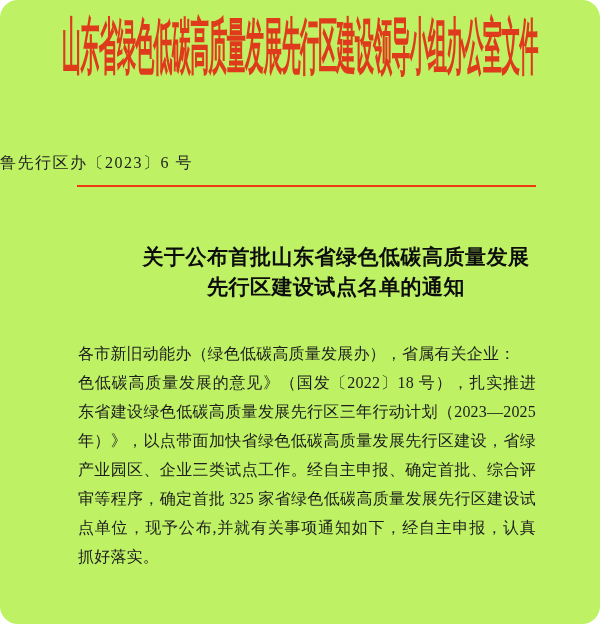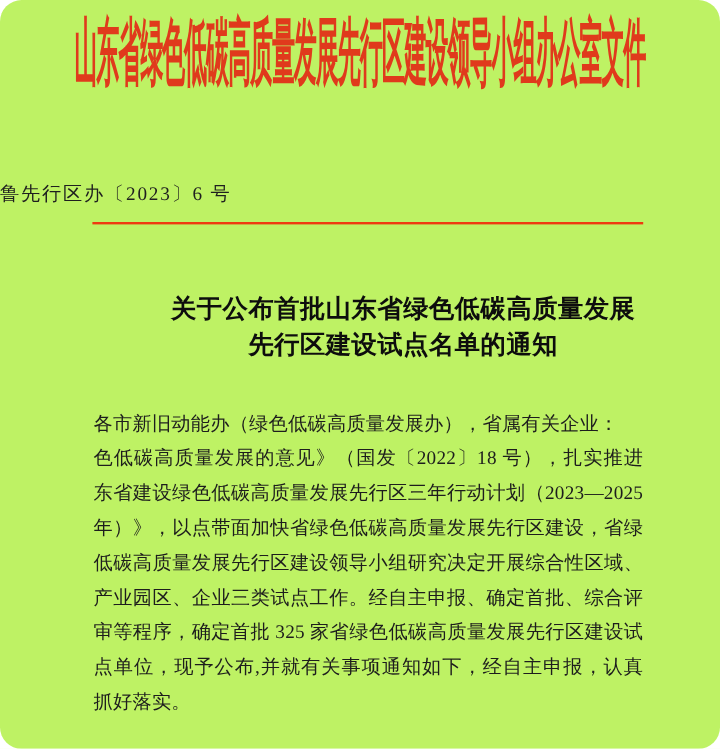--- a/index.html
+++ b/index.html
@@ -106,20 +106,19 @@
   <div class="doc-title">
     <div>关于公布首批山东省绿色低碳高质量发展</div>
     <div>先行区建设试点名单的通知</div>
   </div>
 
   <div class="doc-body">
     <div class="body-line">各市新旧动能办（绿色低碳高质量发展办），省属有关企业：</div>
     <div class="body-line justify">色低碳高质量发展的意见》（国发〔2022〕18 号），扎实推进《山</div>
     <div class="body-line justify">东省建设绿色低碳高质量发展先行区三年行动计划（2023—2025</div>
     <div class="body-line justify">年）》，以点带面加快省绿色低碳高质量发展先行区建设，省绿色</div>
-    <div class="body-line justify">低碳高质量发展先行区建设领导小组研究决定开展综合性区域、</div>
     <div class="body-line justify">产业园区、企业三类试点工作。经自主申报、确定首批、综合评</div>
     <div class="body-line justify">审等程序，确定首批 325 家省绿色低碳高质量发展先行区建设试</div>
     <div class="body-line justify">点单位，现予公布,并就有关事项通知如下，经自主申报，认真</div>
     <div class="body-line">抓好落实。</div>
   </div>
 
 </div>
 
 </body></html>

